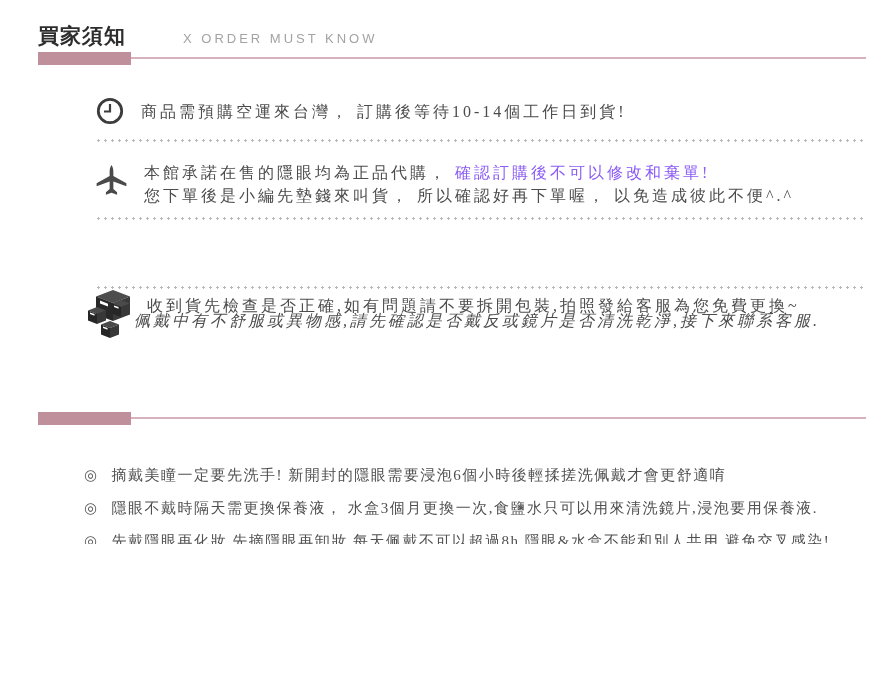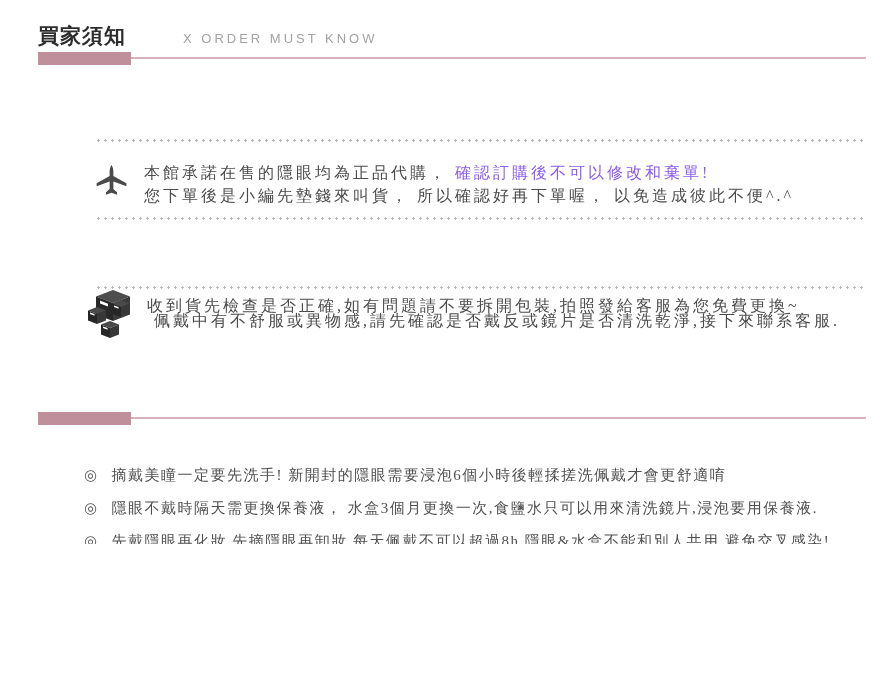--- a/index.html
+++ b/index.html
@@ -20,21 +20,21 @@
   .accent .block{position:absolute;left:0;top:0;width:93px;height:13px;background:#bf8f9c;}
   .accent .line{position:absolute;left:93px;right:0;top:5px;height:2px;background:#d6b2bc;}
   
   .notice{position:absolute;left:96px;right:14px;display:flex;align-items:center;gap:17px;color:#4c4c4c;}
   .notice p{margin:0;font-size:16px;letter-spacing:3px;line-height:23px;}
   .notice .icon{flex:0 0 auto;line-height:0;}
   .n1{top:97px;}
   .n2{top:161px;align-items:flex-start;}
   .n2 .icon{margin-top:3px;}
   .n3{top:244px;margin-top:46px;}
-  .n4{top:300px;left:88px;gap:22px;}
+  .n4{top:300px;left:88px;gap:2px;font-style:italic;}
   .red{color:#8b5cf6;font-weight:normal;}
   .dotted{position:absolute;left:95px;right:17px;height:3px;
     background-image:radial-gradient(circle,#b9b9b9 1.1px,transparent 1.4px);
     background-size:7px 3px;background-position:0 50%;background-repeat:repeat-x;}
   .d1{top:139px;}
   .d2{top:217px;}
   .d3{top:286px;}
   
   .tips{position:absolute;left:84px;top:464px;right:14px;color:#4f4f4f;}
   .tip{display:flex;align-items:center;margin-bottom:11px;font-size:15px;letter-spacing:1.5px;line-height:22px;}
@@ -54,20 +54,29 @@
 
   <div class="sec-header h1">
     <span class="zh">買家須知</span>
     <span class="en">X ORDER MUST KNOW</span>
   </div>
   <div class="accent b1">
     <div class="block"></div>
     <div class="line"></div>
   </div>
 
+  <div class="notice n1">
+    <span class="icon">
+      <svg width="28" height="28" viewBox="0 0 28 28">
+        <circle cx="14" cy="14" r="11.7" fill="none" stroke="#3c3c3c" stroke-width="2.8"></circle>
+        <path d="M14 7 L14 14.5 L8 14.5" fill="none" stroke="#3c3c3c" stroke-width="2.2"></path>
+      </svg>
+    </span>
+    <p>商品需預購空運來台灣， 訂購後等待10-14個工作日到貨!</p>
+  </div>
 
   <div class="dotted d1"></div>
 
   <div class="notice n2">
     <span class="icon">
       <svg width="31" height="35" viewBox="0 0 100 106">
         <path d="M50 0 C55 8 56 14 56 24 L56 35 L98 59 L98 68 L56 53 L56 77 L68 88 L68 96 L50 89 L32 96 L32 88 L44 77 L44 53 L2 68 L2 59 L44 35 L44 24 C44 14 45 8 50 0 Z" fill="#4a4a4a"></path>
       </svg>
     </span>
     <p>

